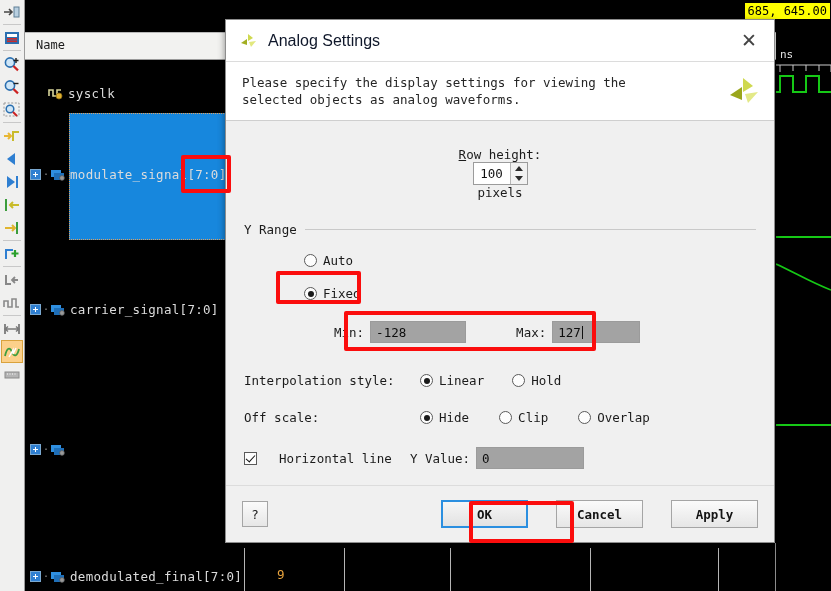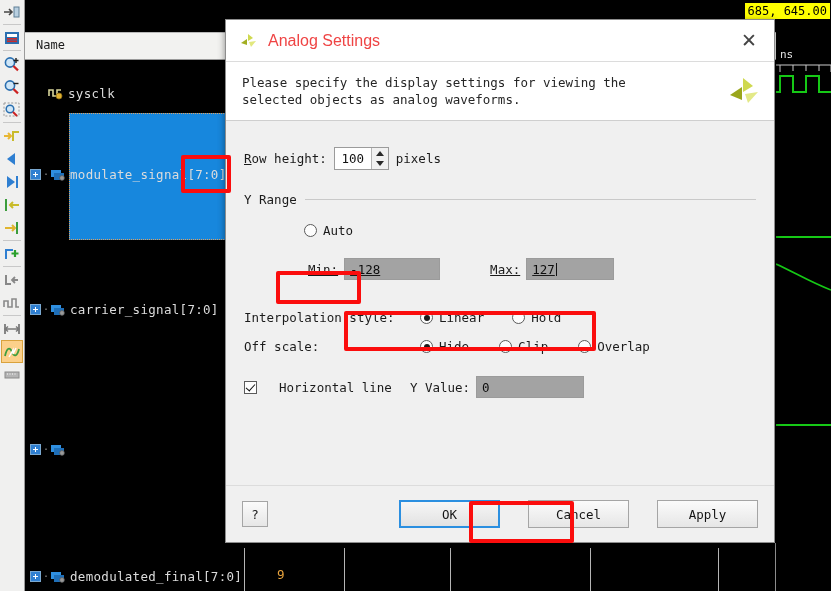--- a/index.html
+++ b/index.html
@@ -190,21 +190,21 @@
     background: #ffffff;
     display: flex;
     align-items: center;
     padding: 0 10px 0 12px;
     flex: none;
   }
   .dlg-title-icon { width: 22px; height: 22px; flex: none; margin-right: 8px; }
   .dlg-title-text {
     font-family: "Liberation Sans", sans-serif;
     font-size: 16px;
-    color: #ef4444;
+    color: #0f172a;
     flex: 1;
   }
   .dlg-close {
     width: 30px; height: 28px;
     display: flex; align-items: center; justify-content: center;
     color: #444;
     font-size: 19px;
     font-family: "Liberation Sans", sans-serif;
   }
   .dlg-banner {
@@ -365,21 +365,21 @@
     font-family: "DejaVu Sans Mono", monospace;
     font-size: 12.5px;
     color: #141414;
     height: 28px;
     display: flex;
     align-items: center;
     justify-content: center;
     box-sizing: border-box;
   }
   .btn.help { width: 26px; height: 26px; }
-  .btn.main { width: 101px; }
+  .btn.main { width: 87px; font-weight: bold; }
   .btn.default {
     border: 2px solid #2b8fe0;
     background: linear-gradient(#f6f6f6, #e2e2e2);
   }
   .footer-spacer { flex: 1; }
   .btn + .btn { margin-left: 28px; }
 
   
   .redbox {
     position: absolute;
@@ -629,21 +629,21 @@
         <svg width="36" height="36" viewBox="0 0 36 36">
           <path d="M4 22 L16 14 L16 27 Z" fill="#9aa61c"></path>
           <path d="M17 5 L27 13 L17 19 Z" fill="#cfd94f"></path>
           <path d="M19 21 L32 19 L22 30 Z" fill="#e3e987"></path>
         </svg>
       </span>
     </div>
 
     <div class="dlg-body">
 
-      <div class="row" style="margin-top:8px;">
+      <div class="row" style="margin-top:8px;flex-direction:column;">
         <span><span class="ul">R</span>ow height:</span>
         <span class="spin-wrap">
           <span class="spin-val">100</span>
           <span class="spin-btns">
             <span class="spin-up">
                 <i class="tri-up"></i>
               </span>
             <span class="spin-dn">
                 <i class="tri-dn"></i>
               </span>
@@ -655,42 +655,46 @@
       <div class="group-title">
         <span>Y Range</span>
         <span class="line"></span>
       </div>
 
       <div class="row" style="margin-top:16px;margin-left:60px;">
         <span class="radio"></span>
         <span>Auto</span>
       </div>
 
-
-      <div class="row" style="margin-top:20px;margin-left:64px;text-decoration:underline;">
+      <div class="row" style="margin-top:18px;margin-left:60px;">
+        <span class="radio on"></span>
+        <span>Fixed</span>
+      </div>
+
+      <div class="row" style="margin-top:20px;margin-left:90px;">
         <span>Min:</span>
         <span class="txtfield" style="width:96px;margin-left:6px;">
           <span>-128</span>
         </span>
         <span style="margin-left:50px;">Max:</span>
         <span class="txtfield" style="width:88px;margin-left:6px;">
           <span>127</span>
             <i class="caret"></i>
         </span>
       </div>
 
       <div class="row" style="margin-top:30px;">
         <span style="width:176px;">Interpolation style:</span>
         <span class="radio on"></span>
         <span style="margin-right:28px;">Linear</span>
         <span class="radio"></span>
         <span>Hold</span>
       </div>
 
-      <div class="row" style="margin-top:14px;align-items:center;">
+      <div class="row" style="margin-top:22px;align-items:center;">
         <span style="width:176px;">Off scale:</span>
         <span class="radio on"></span>
         <span style="margin-right:30px;">Hide</span>
         <span class="radio"></span>
         <span style="margin-right:30px;">Clip</span>
         <span class="radio"></span>
         <span>Overlap</span>
       </div>
 
       <div class="row" style="margin-top:22px;">

